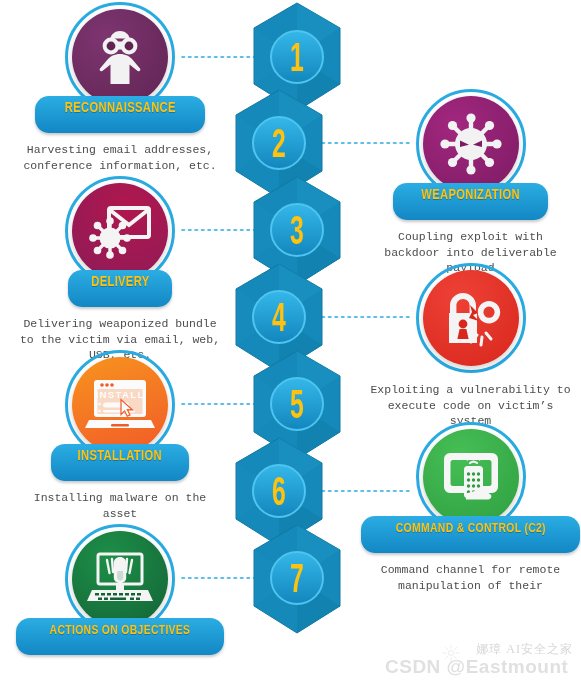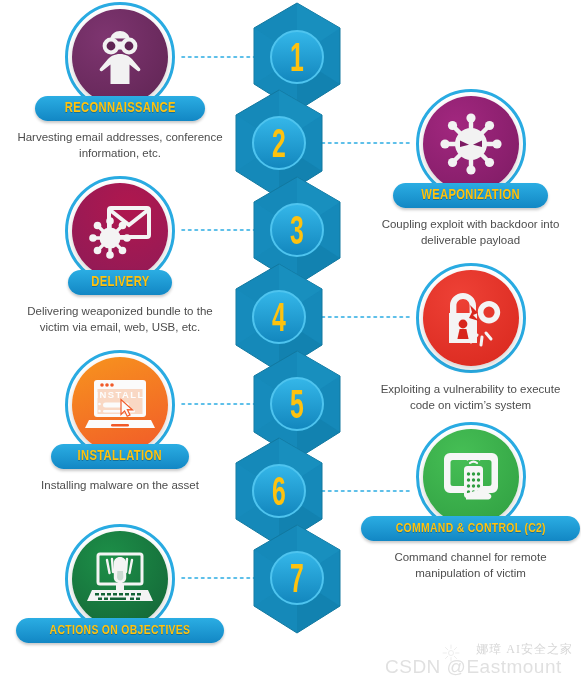--- a/index.html
+++ b/index.html
@@ -26,53 +26,54 @@
   .disc{
     position:absolute;left:7px;top:7px;width:96px;height:96px;border-radius:50%;
     display:flex;align-items:center;justify-content:center;
     box-shadow:0 3px 6px rgba(0,0,0,.18);
     text-decoration:underline;
   }
   .disc svg{display:block;}
 
   .pill{
     position:relative;margin:-16px auto 0 auto;display:table;
-    padding:4px 16px 6px 16px;border-radius:14px;
+    padding:4px 16px 18px 16px;border-radius:14px;
     background:linear-gradient(180deg,#2bade3 0%,#1287c4 100%);
     box-shadow:0 2px 3px rgba(0,0,0,.22);
     z-index:4;
   }
   .pill span{
     display:block;color:#ffc20e;font-weight:bold;font-size:14px;
     letter-spacing:.4px;line-height:15px;white-space:nowrap;
     transform:scaleX(.80);transform-origin:center;
     text-shadow:0 1px 0 rgba(0,0,0,.25);
     font-family:"Liberation Sans Narrow","Liberation Sans",sans-serif;
   }
   .pill.small span{font-size:13px;}
 
   .desc{
     margin:9px auto 0 auto;color:#4d4d4d;font-size:11.5px;line-height:15.5px;
     width:210px;
+    font-family:Liberation Mono, monospace;
   }
   .stage-block.right .desc{width:205px;}
 
   
   .watermark{
     position:absolute;right:6px;bottom:8px;width:190px;height:44px;
     opacity:.35;pointer-events:none;
   }
   .wm-cn{
     position:absolute;right:2px;top:0;font-size:12px;color:#8a8a8a;
     letter-spacing:1px;white-space:nowrap;
     font-family:Liberation Serif, serif;
   }
   .wm-en{
     position:absolute;left:0;top:15px;font-size:19px;color:#a8a8a8;
-    letter-spacing:.5px;white-space:nowrap;
+    letter-spacing:.5px;white-space:nowrap;font-weight:bold;
   }
   .wm-logo{
     position:absolute;left:56px;top:2px;width:20px;height:20px;opacity:.5;
   }
 </style>
 </head>
 <body>
 
 <div id="stage">
 
@@ -343,21 +344,21 @@
             <path d="M32 18a5.5 5.5 0 017 0"></path>
             <path d="M29.5 14.5a9.5 9.5 0 0112 0"></path>
           </g>
           <path d="M44 44l8 5c2.5 1.6 1.2 5.4-1.7 5.4H28v-6z" fill="#f6f6f6"></path>
         </svg>
       </div>
     </div>
     <div class="pill small">
       <span>COMMAND &amp; CONTROL (C2)</span>
     </div>
-    <div class="desc">Command channel for remote manipulation of victim</div>
+    <div class="desc">Command channel for remote manipulation of their</div>
   </div>
 
   <div class="stage-block left" style="top:524px;">
     <div class="icon-wrap">
       <div class="ring"></div>
       <div class="disc" style="background:radial-gradient(circle at 38% 28%,#1d8f48,#136336);">
         <svg width="72" height="62" viewBox="0 0 72 62">
           <g fill="none" stroke="#f4f4f4" stroke-width="3">
             <rect x="14" y="6" width="44" height="30" rx="2"></rect>
           </g>

